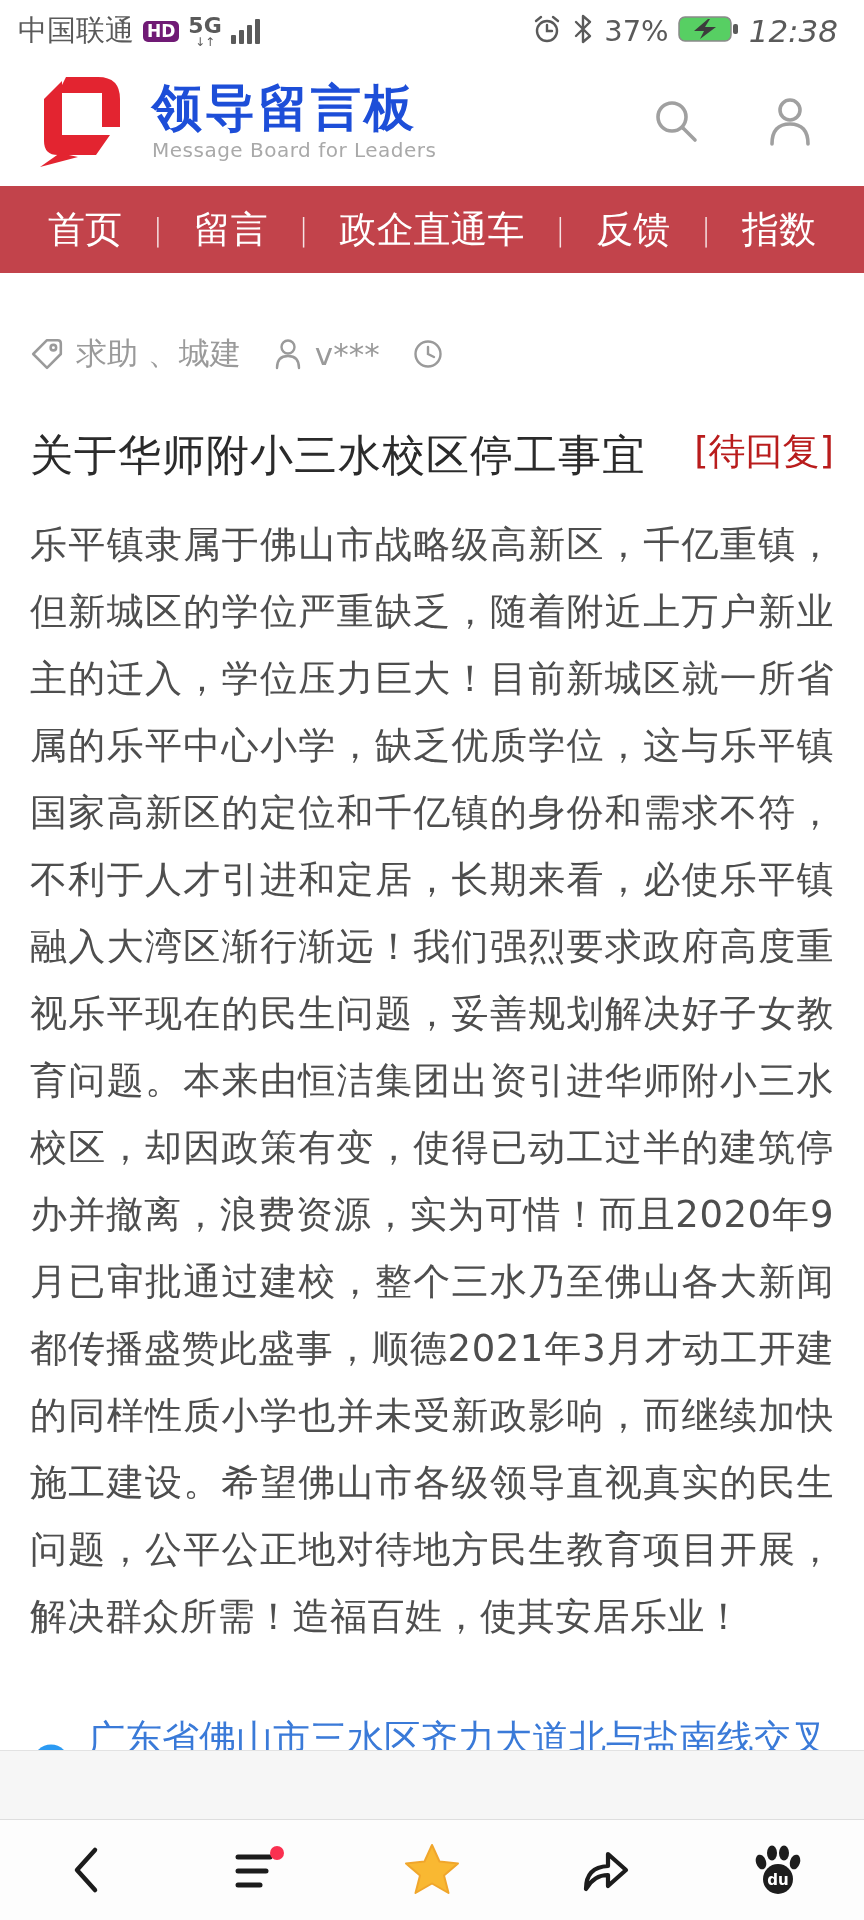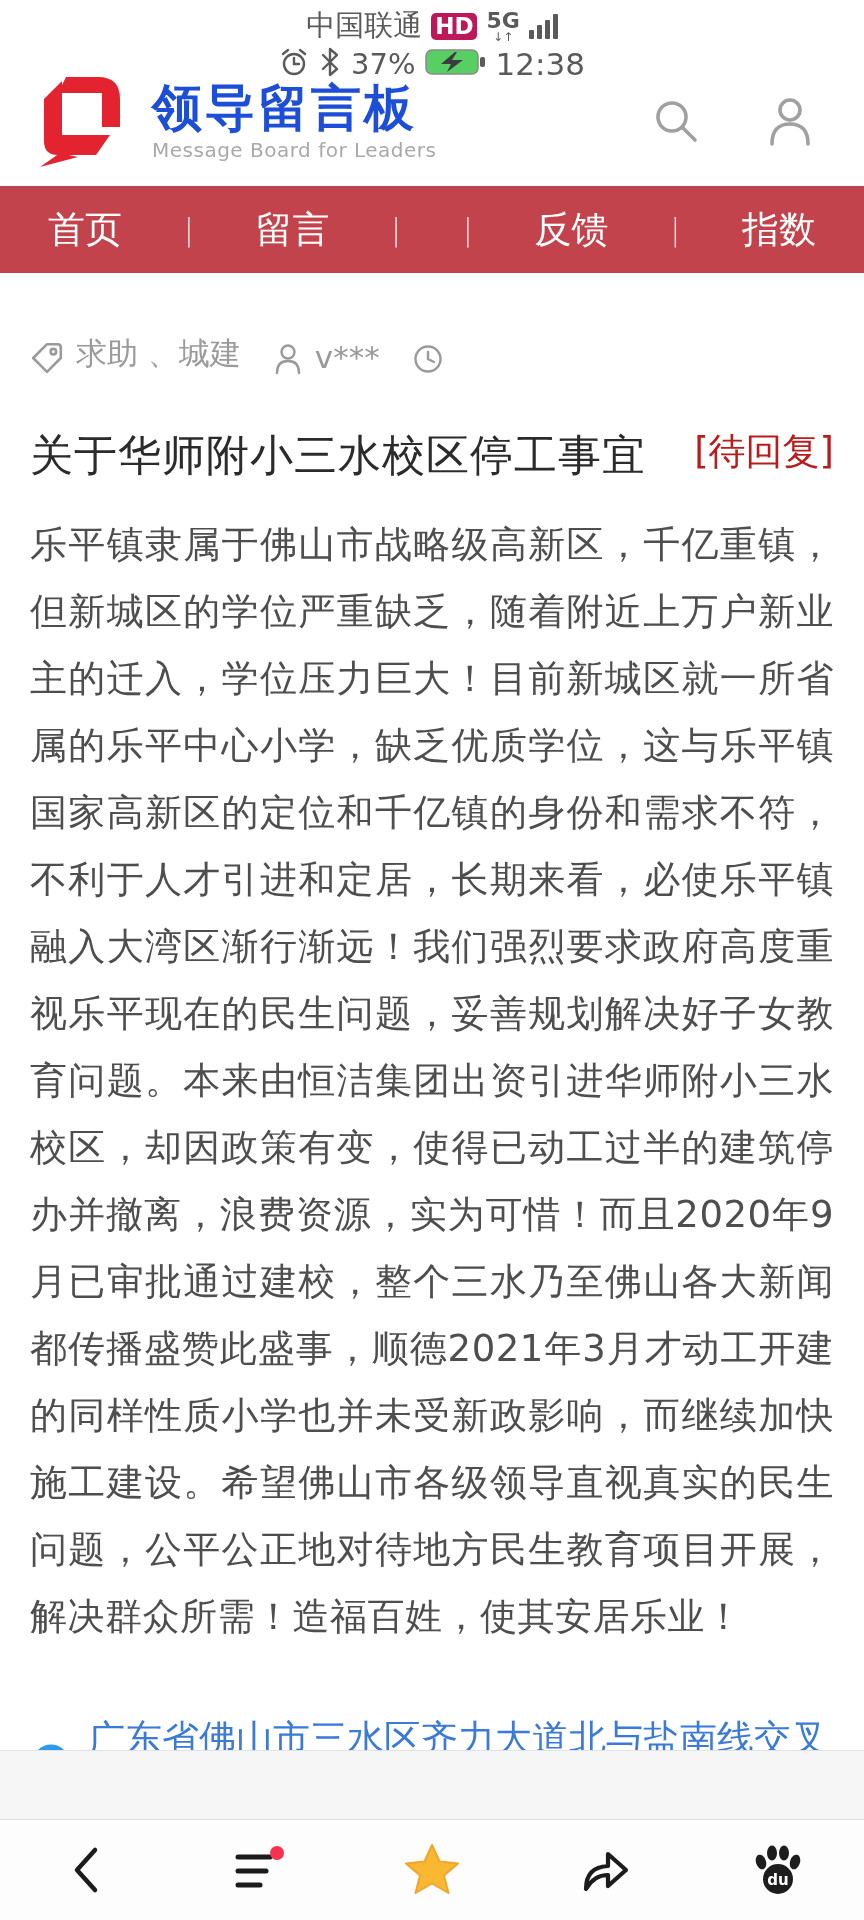--- a/index.html
+++ b/index.html
@@ -1,45 +1,45 @@
 <!DOCTYPE html>
 <html><head>
 <meta charset="utf-8">
 <style>
   html,body{margin:0;padding:0;}
   body{width:864px;height:1920px;background:#ffffff;font-family:"DejaVu Sans","Liberation Sans",sans-serif;overflow:hidden;}
   .page{position:relative;width:864px;height:1920px;background:#fff;}
 
   
-  .statusbar{height:56px;display:flex;align-items:center;justify-content:space-between;padding:6px 26px 0 26px;box-sizing:border-box;color:#5a5a5a;flex-direction:column;}
+  .statusbar{height:56px;display:flex;align-items:center;justify-content:space-between;padding:6px 26px 0 18px;box-sizing:border-box;color:#5a5a5a;}
   .sb-left,.sb-right{display:flex;align-items:center;gap:9px;}
   .sb-carrier{font-size:29px;}
-  .hd-badge{background:#be185d;color:#fff;font-size:23px;font-weight:bold;border-radius:5px;padding:2px 4px;line-height:1;}
+  .hd-badge{background:#701a75;color:#fff;font-size:17px;font-weight:bold;border-radius:5px;padding:2px 4px;line-height:1;}
   .net5g{display:flex;flex-direction:column;align-items:center;line-height:1;}
   .net5g .g{font-size:22px;font-weight:bold;}
   .net5g .arr{font-size:12px;margin-top:-1px;color:#5a5a5a;}
   .bars{display:flex;align-items:flex-end;gap:3px;height:26px;}
   .bars i{display:block;width:5px;background:#5a5a5a;border-radius:1px;}
   .sb-pct{font-size:29px;}
-  .sb-time{font-size:31px;}
+  .sb-time{font-size:31px;font-style:italic;}
 
   
   .header{height:130px;display:flex;align-items:center;padding:0 34px;box-sizing:border-box;background:#fff;}
   .logo{margin-right:22px;flex:0 0 auto;}
   .brand .t{font-size:50px;font-weight:bold;color:#1d4ed8;letter-spacing:3px;line-height:1.1;}
   .brand .s{font-size:20px;color:#a9a9a9;margin-top:2px;letter-spacing:.5px;}
   .header-icons{margin-left:auto;display:flex;align-items:center;gap:34px;}
 
   
   .nav{height:87px;background:#c2434b;display:flex;align-items:center;justify-content:space-between;padding:0 48px;box-sizing:border-box;}
   .nav .item{color:#fff;font-size:37px;}
   .nav .sep{color:rgba(255,255,255,.85);font-size:30px;font-weight:200;}
 
   
-  .meta{margin:60px 30px 0 30px;display:flex;align-items:flex-end;color:#9a9a9a;font-size:31px;}
+  .meta{margin:60px 30px 0 30px;display:flex;align-items:center;color:#9a9a9a;font-size:31px;}
   .meta .ic{display:flex;align-items:center;margin-right:12px;}
   .meta .gap{width:32px;}
 
   .titlerow{margin:52px 30px 0 30px;display:flex;align-items:flex-start;justify-content:space-between;}
   .title{font-size:43px;font-weight:normal;color:#2b2b2b;letter-spacing:1px;}
   .badge{font-size:37px;font-weight:normal;color:#b91c1c;white-space:nowrap;margin-top:0;}
 
   .bodytext{margin:26px 30px 0 30px;font-size:37px;line-height:67px;color:#4e4e4e;text-align:justify;letter-spacing:.5px;}
 
   .location{margin:58px 30px 0 30px;display:flex;align-items:center;gap:16px;}
@@ -126,20 +126,21 @@
         </svg>
       </span>
     </div>
   </div>
 
   <div class="nav">
     <span class="item">首页</span>
     <span class="sep">|</span>
     <span class="item">留言</span>
     <span class="sep">|</span>
+    <span class="item">政企直通车</span>
     <span class="sep">|</span>
     <span class="item">反馈</span>
     <span class="sep">|</span>
     <span class="item">指数</span>
   </div>
 
   <div class="meta">
     <span class="ic">
       <svg width="34" height="34" viewBox="0 0 32 32" fill="none" stroke="#9a9a9a" stroke-width="2.4" stroke-linejoin="round">
         <path d="M16 3 H26 Q29 3 29 6 V16 L16 29 L3 16 Z"></path>

